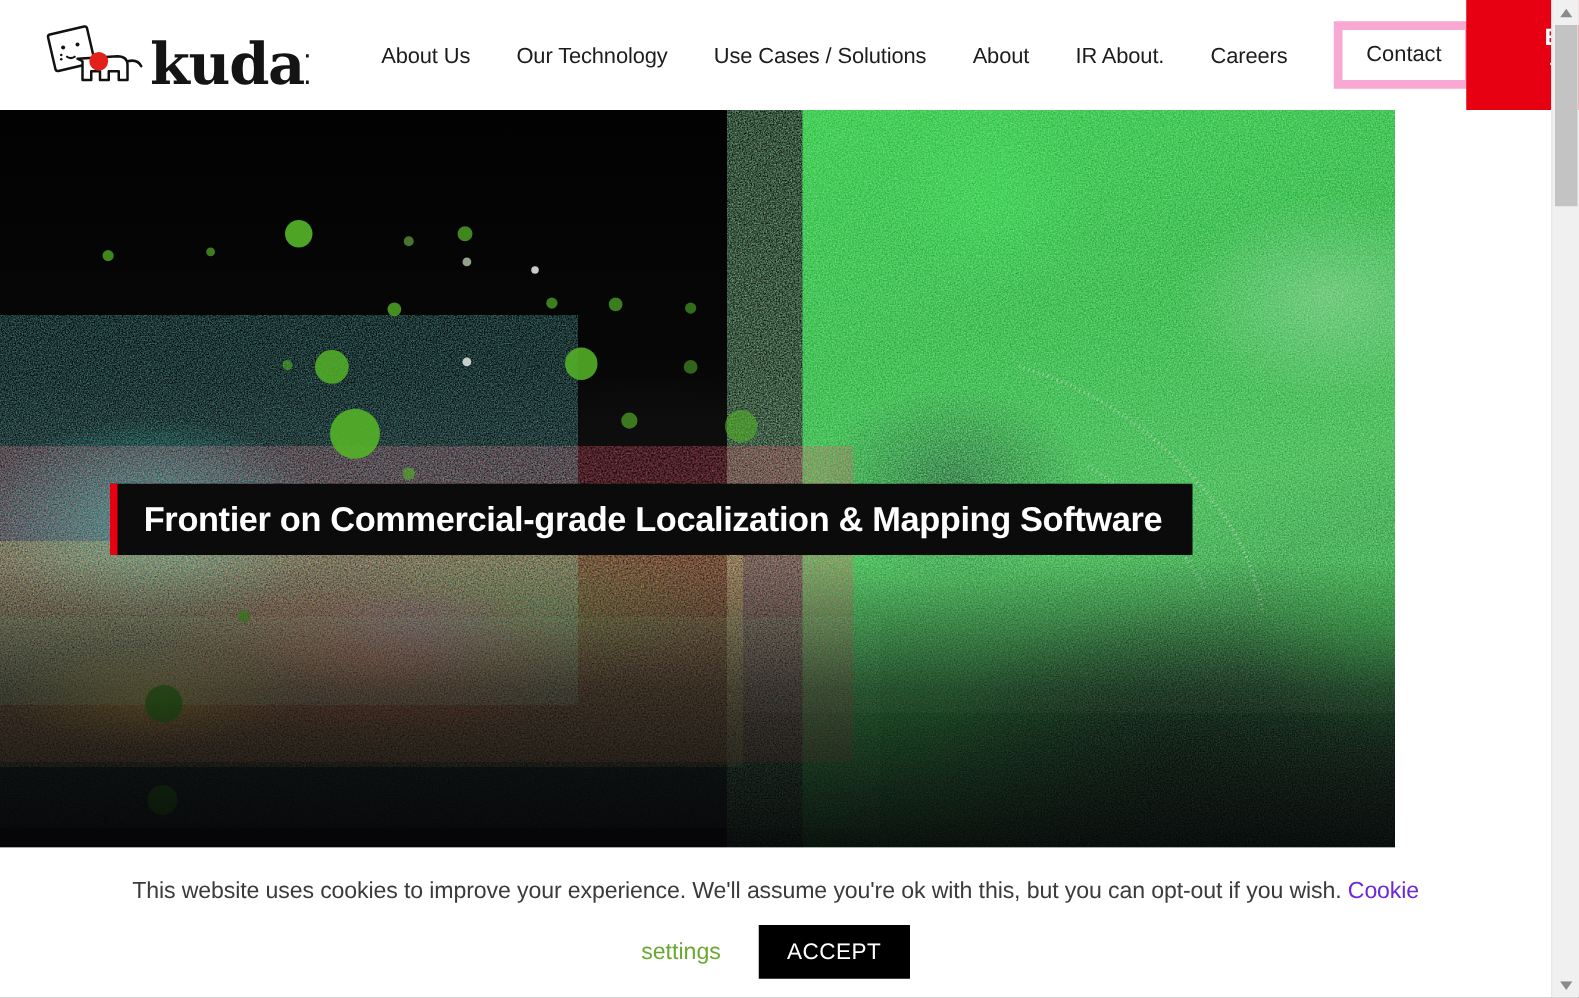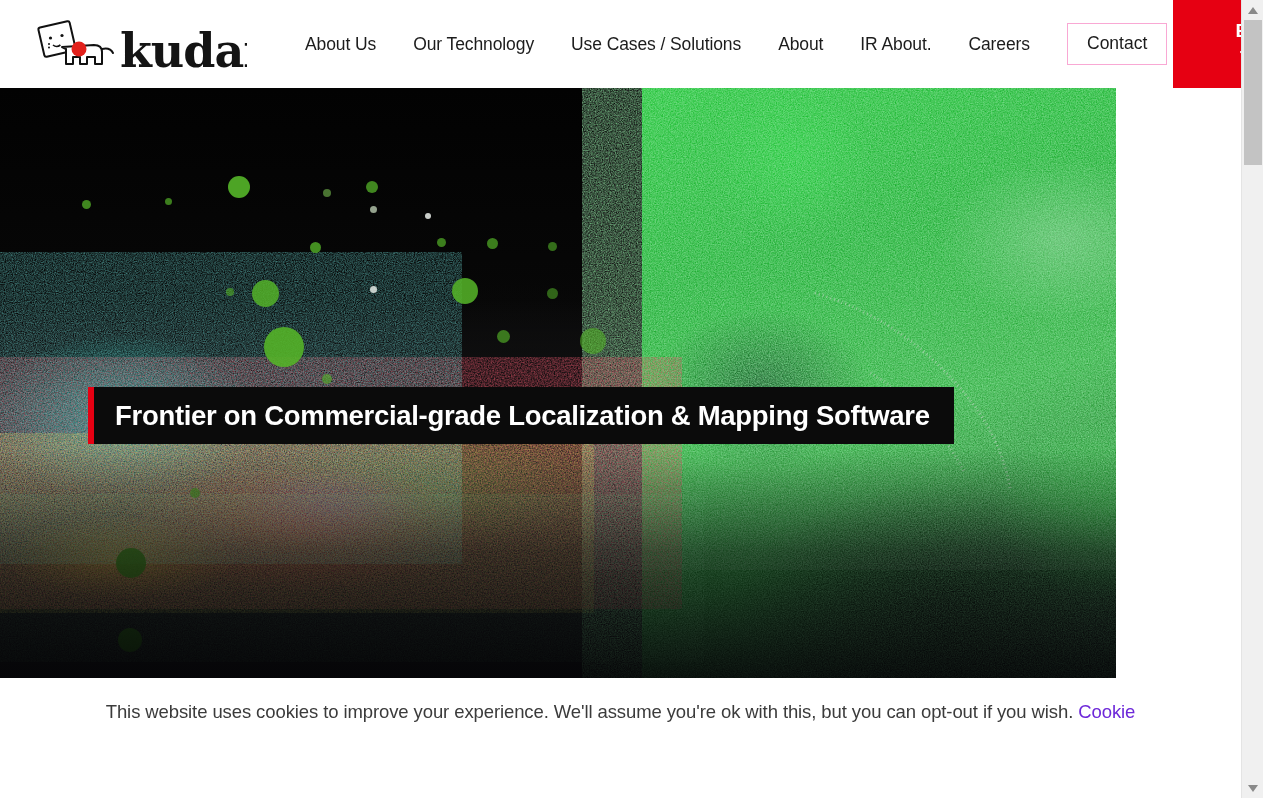--- a/index.html
+++ b/index.html
@@ -16,21 +16,21 @@
   }
   .logo-wrap { margin-left:32px; display:flex; align-items:center; }
   .logo-svg { display:block; }
 
   .nav { display:flex; align-items:center; margin-left:58px; }
   .nav-item {
     font-size:17.5px; color:#1c1c1c; letter-spacing:-0.1px;
     margin-right:37px; cursor:pointer; white-space:nowrap; font-weight:400;
   }
   .nav-contact {
-    border:1px solid #f9a8d4; padding:10px 19px; font-size:17.5px;
+    border:7px solid #f9a8d4; padding:10px 19px; font-size:17.5px;
     color:#1c1c1c; cursor:pointer; white-space:nowrap; margin-right:4px;
     line-height:1.1;
   }
   .lang {
     position:absolute; top:0; right:0; width:90px; height:88px;
     background:#e60012; color:#fff; display:flex; flex-direction:column;
     align-items:flex-end; justify-content:center; cursor:pointer; z-index:41;
   }
   .lang-label { font-size:19px; font-weight:700; letter-spacing:0.5px; line-height:1; }
   .lang-chev { margin-top:9px; display:block; }
@@ -254,20 +254,24 @@
         <polyline points="2,2 12,11 22,2"></polyline>
       </svg>
     </span>
   </div>
 
   <div class="cookie">
     <div class="cookie-text">
       <span>This website uses cookies to improve your experience. We'll assume you're ok with this, but you can opt-out if you wish.</span>
       <span class="cookie-link">Cookie</span>
     </div>
+    <div class="cookie-row2">
+      <span class="cookie-settings">settings</span>
+      <button class="accept-btn">ACCEPT</button>
+    </div>
   </div>
 
   <div class="scrollbar">
     <div class="sb-arrow">
       <svg width="10" height="7" viewBox="0 0 10 7">
           <polygon points="5,0 10,7 0,7" fill="#8a8a8a"></polygon>
         </svg>
     </div>
     <div class="sb-track"></div>
     <div class="sb-thumb"></div>

